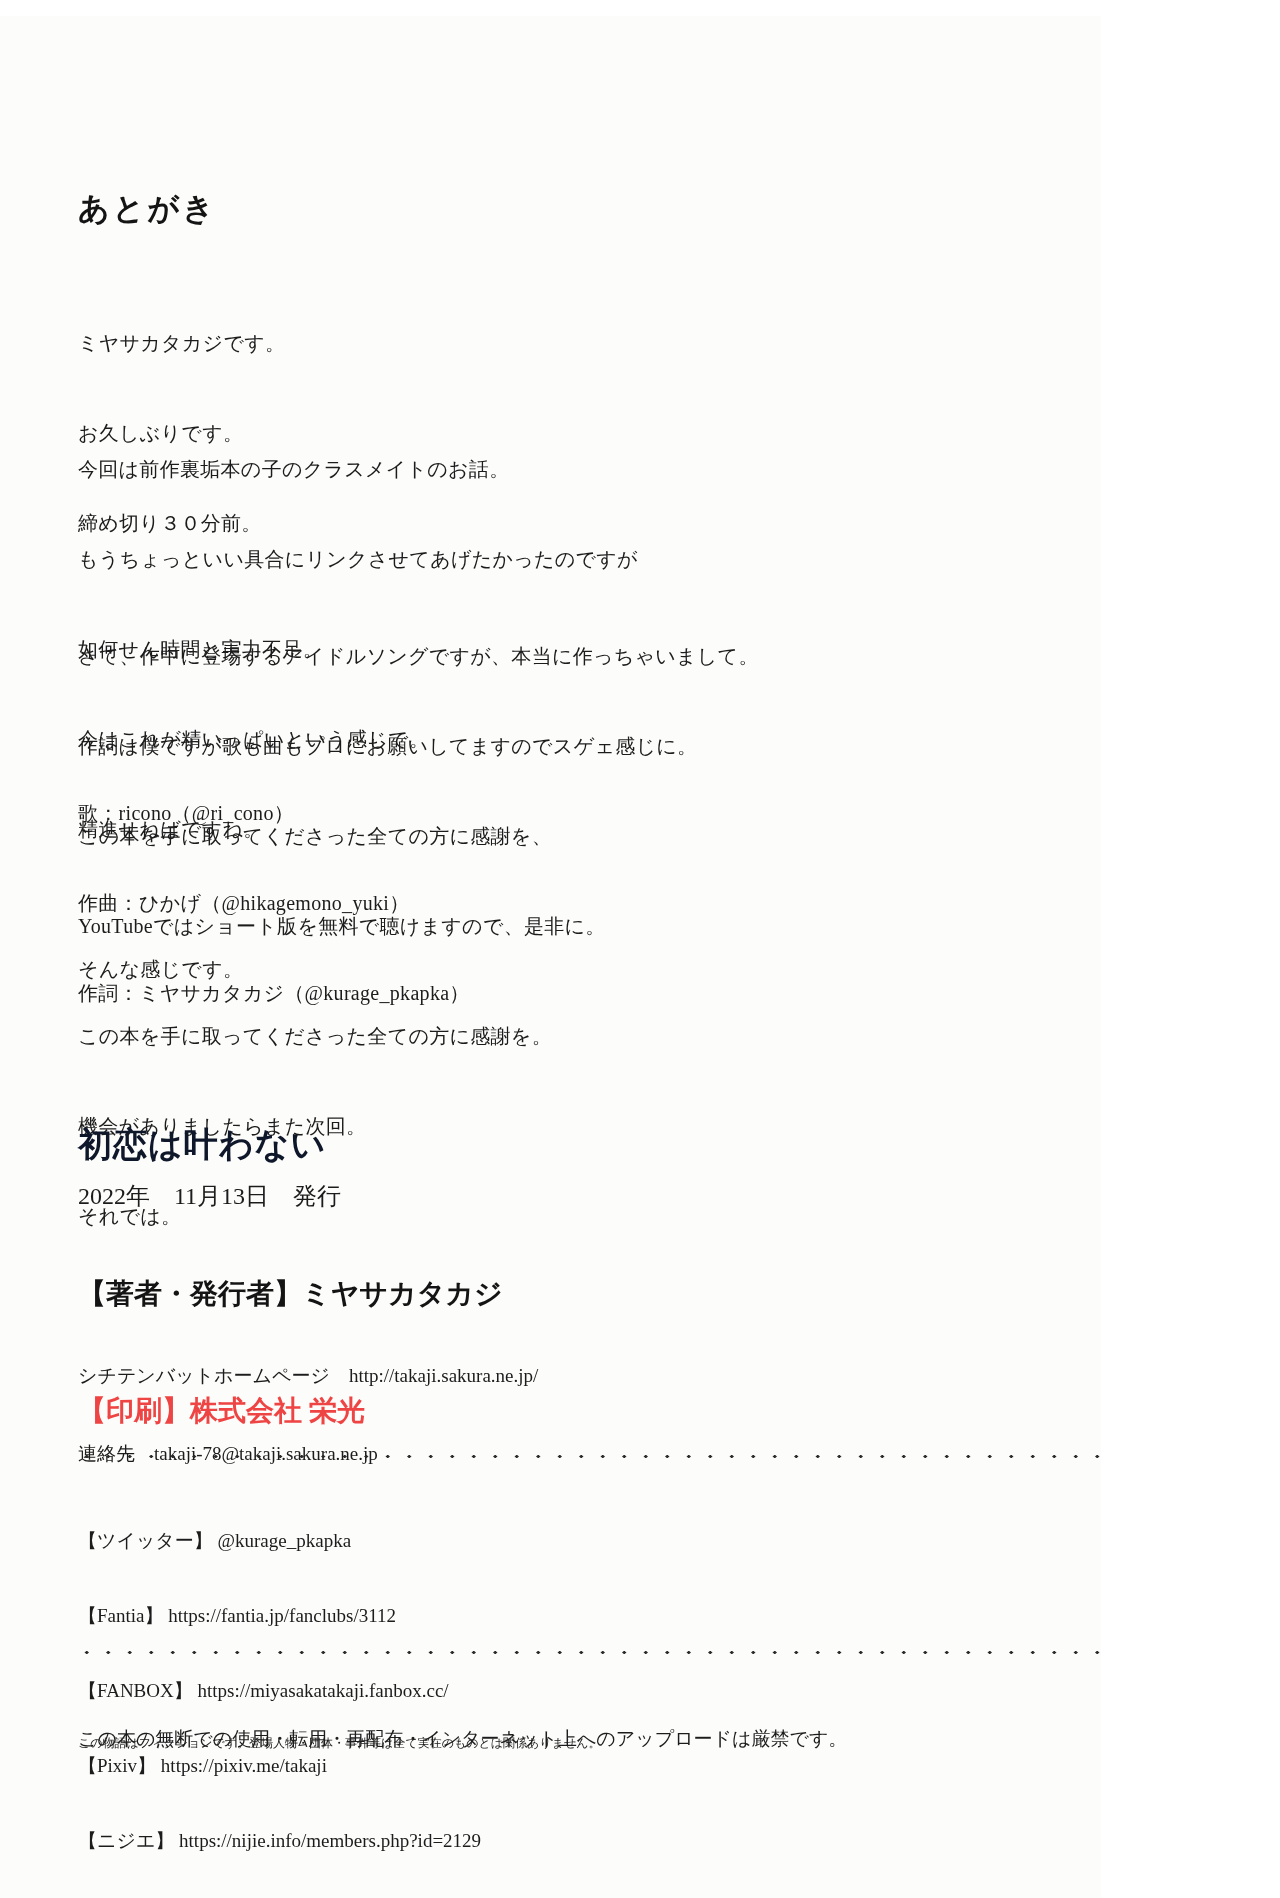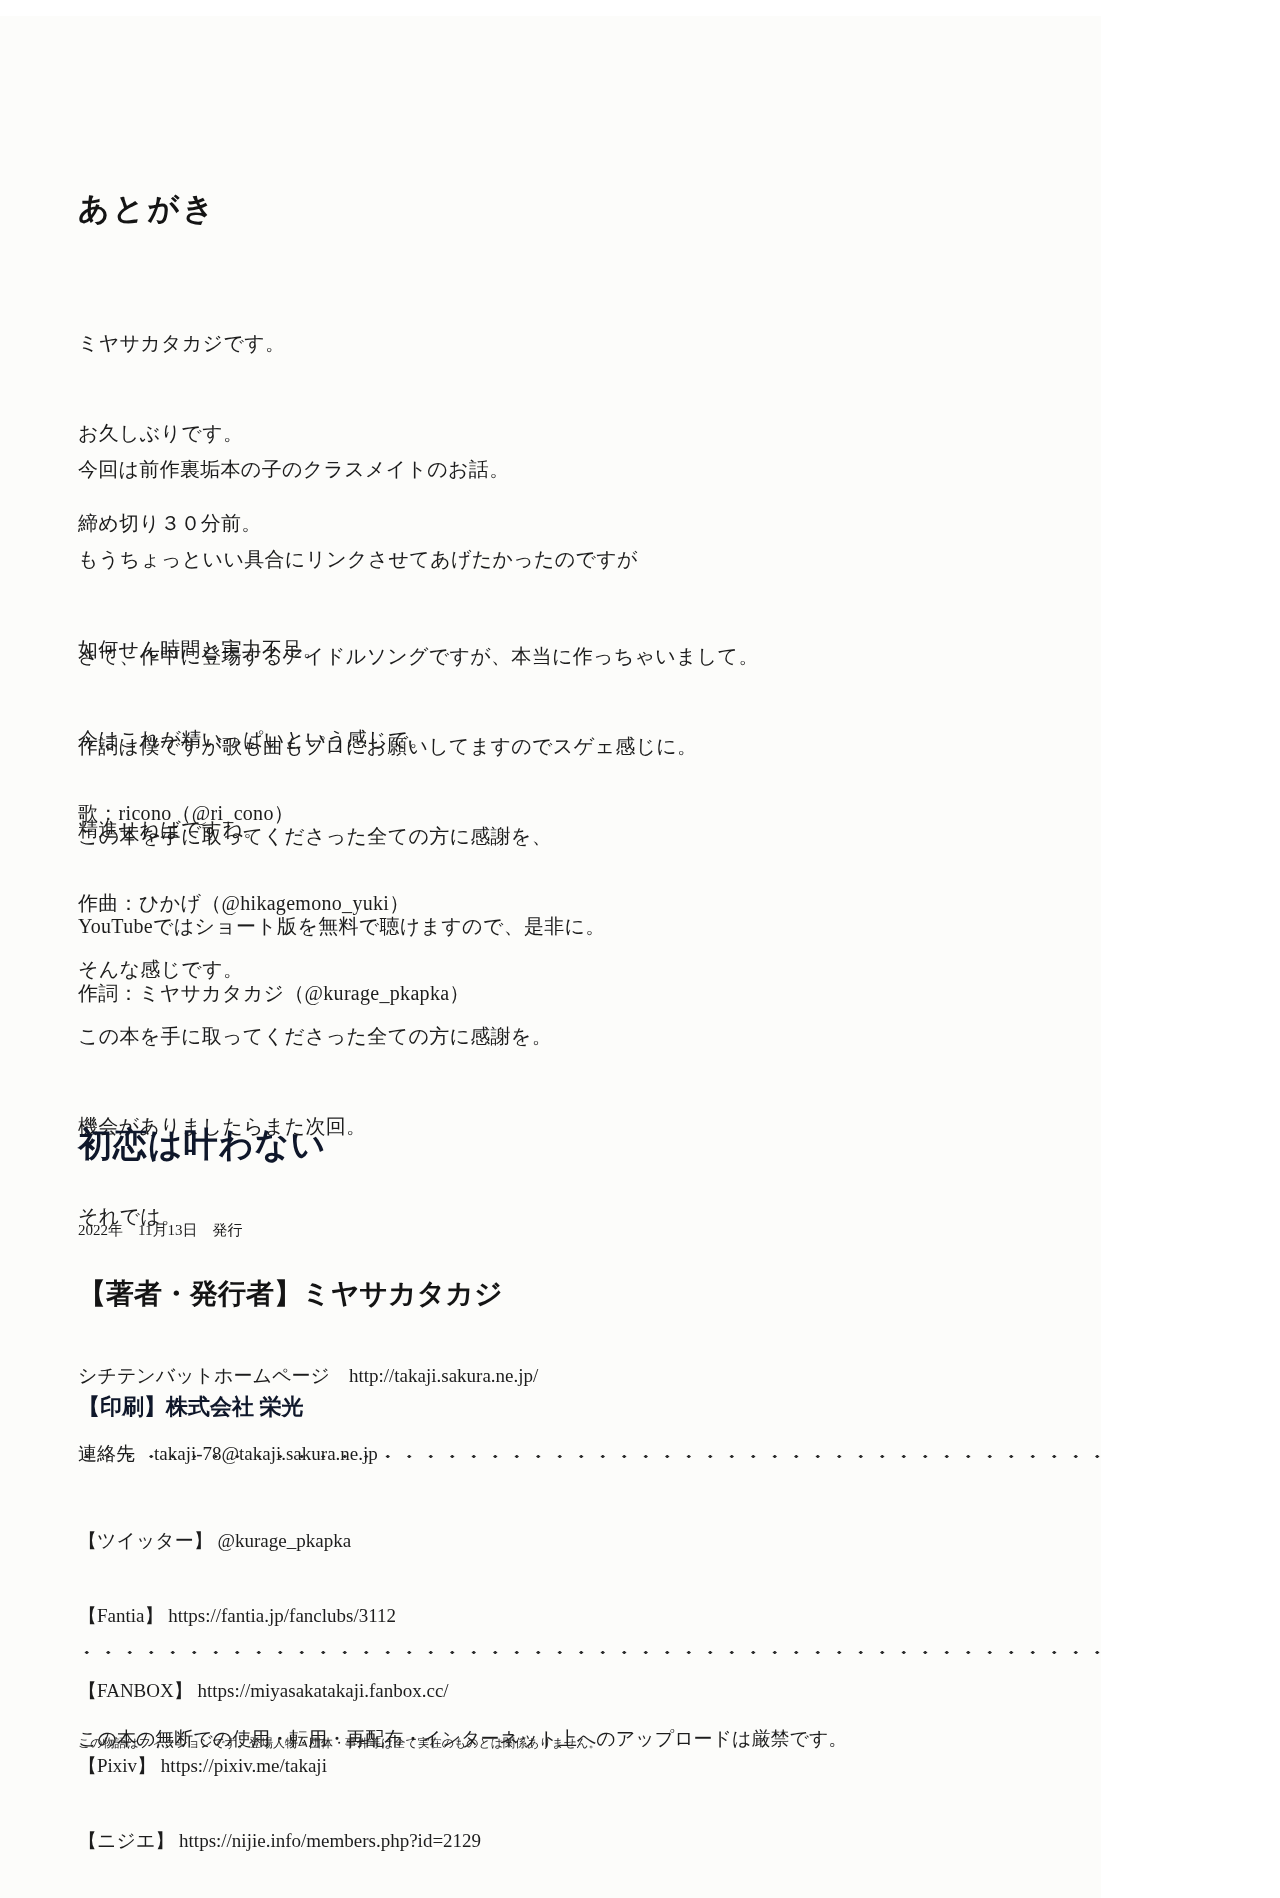--- a/index.html
+++ b/index.html
@@ -28,24 +28,24 @@
   #credits { top: 722px; }
   #para4   { top: 878px; }
   #para5   { top: 945px; }
   .book-title {
     top: 1106px;
     font-size: 34px;
     font-weight: bold;
     letter-spacing: 1px;
     color: #0f172a;
   }
-  .pub-date { top: 1201px; font-size: 15px; line-height: 26px; text-align: center; }
+  .pub-date { top: 1167px; font-size: 24px; line-height: 26px; text-align: center; }
   .author-line { top: 1259px; font-size: 28px; font-weight: bold; color: #141414; }
   .contact-block { top: 1295px; font-size: 19px; line-height: 26px; }
-  .printer-line { top: 1376px; font-size: 22px; font-weight: bold; color: #0f172a; }
+  .printer-line { top: 1376px; font-size: 28px; font-weight: bold; color: #ef4444; }
   .links-block { top: 1462px; font-size: 19px; line-height: 25px; }
   .notice-block-a { top: 1660px; font-size: 19px; line-height: 25px; }
   .notice-block-b { top: 1665px; font-size: 12px; line-height: 25px; }
   .dots {
     position: absolute;
     left: 76px;
     width: 1032px;
     height: 9px;
     background-image: radial-gradient(circle, #2b2b2b 1.5px, rgba(0,0,0,0) 1.8px);
     background-size: 21.5px 9px;

